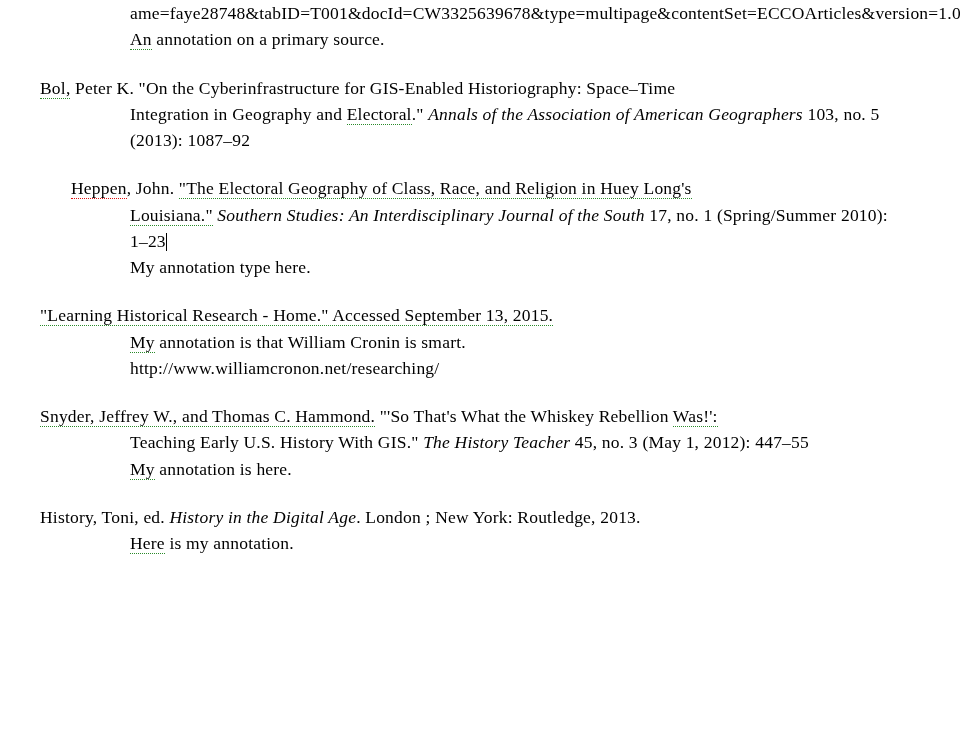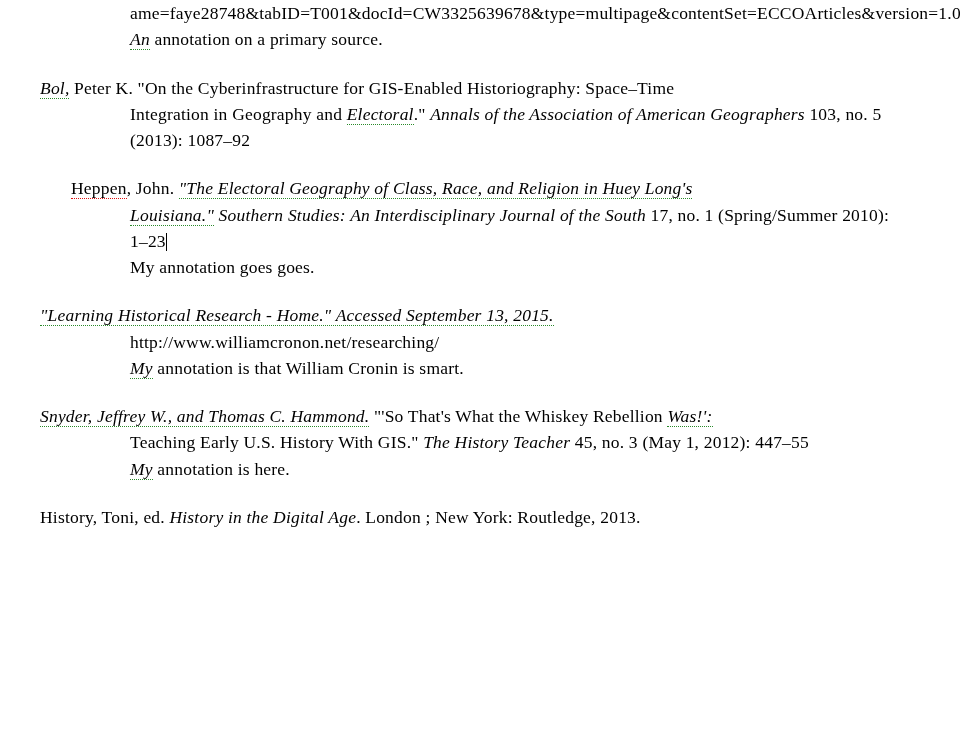--- a/index.html
+++ b/index.html
@@ -24,21 +24,20 @@
     .entry .cont {
       display: block;
       text-indent: 0;
     }
     .spell-red {
       border-bottom: 1.6px dotted #d11;
       margin-left: 31px;
     }
     .spell-green {
       border-bottom: 1.6px dotted #2a8a2a;
-      font-style: italic;
     }
     .italic {
       font-style: italic;
     }
     .cursor {
       display: inline-block;
       width: 1px;
       height: 18px;
       background: #000;
       vertical-align: text-bottom;
@@ -62,38 +61,41 @@
     <span class="cont">
       <span>Integration in Geography and </span><span class="spell-green">Electoral</span><span>." </span><span class="italic">Annals of the Association of American Geographers</span><span> 103, no. 5 (2013): 1087–92</span>
     </span>
   </div>
 
   <div class="entry">
     <span class="spell-red">Heppen</span><span>, John. </span><span class="spell-green">"The Electoral Geography of Class, Race, and Religion in Huey Long's </span>
     <span class="cont">
       <span class="spell-green">Louisiana."</span> <span class="italic">Southern Studies: An Interdisciplinary Journal of the South</span><span> 17, no. 1 (Spring/Summer 2010): 1–23</span><span class="cursor"></span>
     </span>
-    <span class="cont">My annotation goes goes.</span>
+    <span class="cont">My annotation type here.</span>
   </div>
 
   <div class="entry">
     <span class="spell-green">"Learning Historical Research - Home." Accessed September 13, 2015.</span>
-    <span class="cont">http://www.williamcronon.net/researching/</span>
     <span class="cont">
       <span class="spell-green">My</span><span> annotation is that William Cronin is smart.</span>
     </span>
+    <span class="cont">http://www.williamcronon.net/researching/</span>
   </div>
 
   <div class="entry">
     <span class="spell-green">Snyder, Jeffrey W., and Thomas C. Hammond.</span><span> "'So That's What the Whiskey Rebellion </span><span class="spell-green">Was!':</span>
     <span class="cont">
       <span>Teaching Early U.S. History With GIS." </span><span class="italic">The History Teacher</span><span> 45, no. 3 (May 1, 2012): 447–55</span>
     </span>
     <span class="cont">
       <span class="spell-green">My</span><span> annotation is here.</span>
     </span>
   </div>
 
   <div class="entry">
     <span>History, Toni, ed. </span><span class="italic">History in the Digital Age</span><span>. London ; New York: Routledge, 2013. </span>
+    <span class="cont">
+      <span class="spell-green">Here</span><span> is my annotation.</span>
+    </span>
   </div>
 
 </div>
 
 </body></html>

